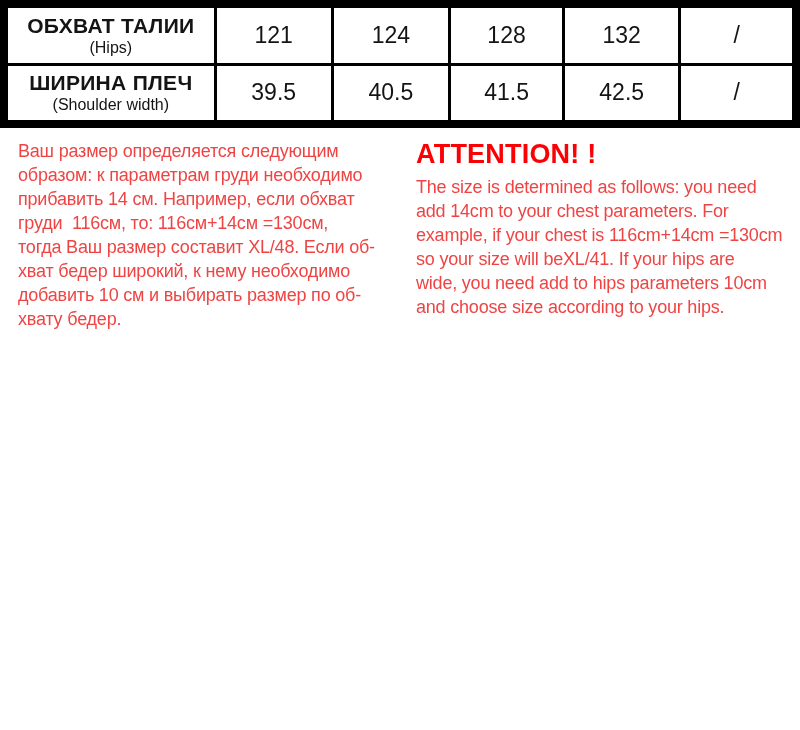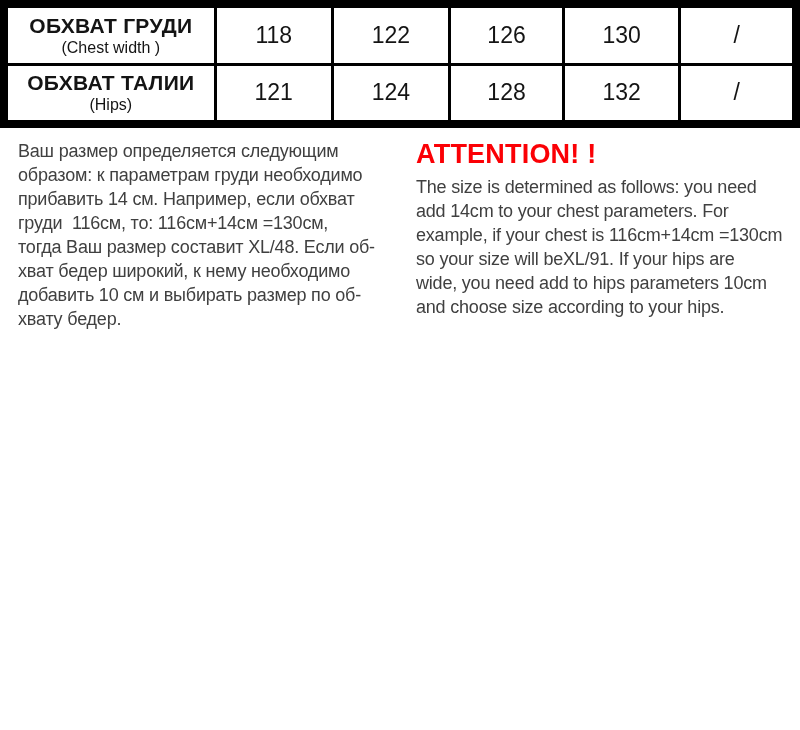--- a/index.html
+++ b/index.html
@@ -64,63 +64,63 @@
     font-size: 27px;
     line-height: 30px;
     font-weight: bold;
     letter-spacing: 0.2px;
   }
   .note-body {
     margin: 0;
     font-size: 18px;
     line-height: 24px;
     letter-spacing: -0.2px;
-    color: #404040;
+    color: #ef4444;
     white-space: pre;
   }
 </style>
 </head>
 <body>
 
 <table class="size-table">
   <colgroup>
     <col style="width:209px">
       <col style="width:116px">
       <col style="width:116px">
     <col style="width:113px">
       <col style="width:115px">
       <col style="width:115px">
   </colgroup>
   <tbody>
 
-    <tr class="data-row">
-      <th>
-        <div class="label-ru">ОБХВАТ ГРУДИ</div>
-        <div class="label-en">(Chest width )</div>
-      </th>
-      <td class="value-cell">118</td>
-      <td class="value-cell">122</td>
-      <td class="value-cell">126</td>
-      <td class="value-cell">130</td>
-      <td class="value-cell">/</td>
-    </tr>
 
 
     <tr class="data-row">
       <th>
         <div class="label-ru">ОБХВАТ ТАЛИИ</div>
         <div class="label-en">(Hips)</div>
       </th>
       <td class="value-cell">121</td>
       <td class="value-cell">124</td>
       <td class="value-cell">128</td>
       <td class="value-cell">132</td>
       <td class="value-cell">/</td>
     </tr>
 
+    <tr class="data-row">
+      <th>
+        <div class="label-ru">ШИРИНА ПЛЕЧ</div>
+        <div class="label-en">(Shoulder width)</div>
+      </th>
+      <td class="value-cell">39.5</td>
+      <td class="value-cell">40.5</td>
+      <td class="value-cell">41.5</td>
+      <td class="value-cell">42.5</td>
+      <td class="value-cell">/</td>
+    </tr>
 
 
 
   </tbody>
 </table>
 
 <div class="notes">
   <div class="note-col-ru">
     <p class="note-body">Ваш размер определяется следующим
 образом: к параметрам груди необходимо
@@ -129,17 +129,17 @@
 тогда Ваш размер составит XL/48. Если об-
 хват бедер широкий, к нему необходимо
 добавить 10 см и выбирать размер по об-
 хвату бедер.</p>
   </div>
   <div class="note-col-en">
     <h2 class="note-heading">ATTENTION! !</h2>
     <p class="note-body">The size is determined as follows: you need
 add 14cm to your chest parameters. For
 example, if your chest is 116cm+14cm =130cm
-so your size will beXL/91. If your hips are
+so your size will beXL/41. If your hips are
 wide, you need add to hips parameters 10cm
 and choose size according to your hips.</p>
   </div>
 </div>
 
 </body></html>

